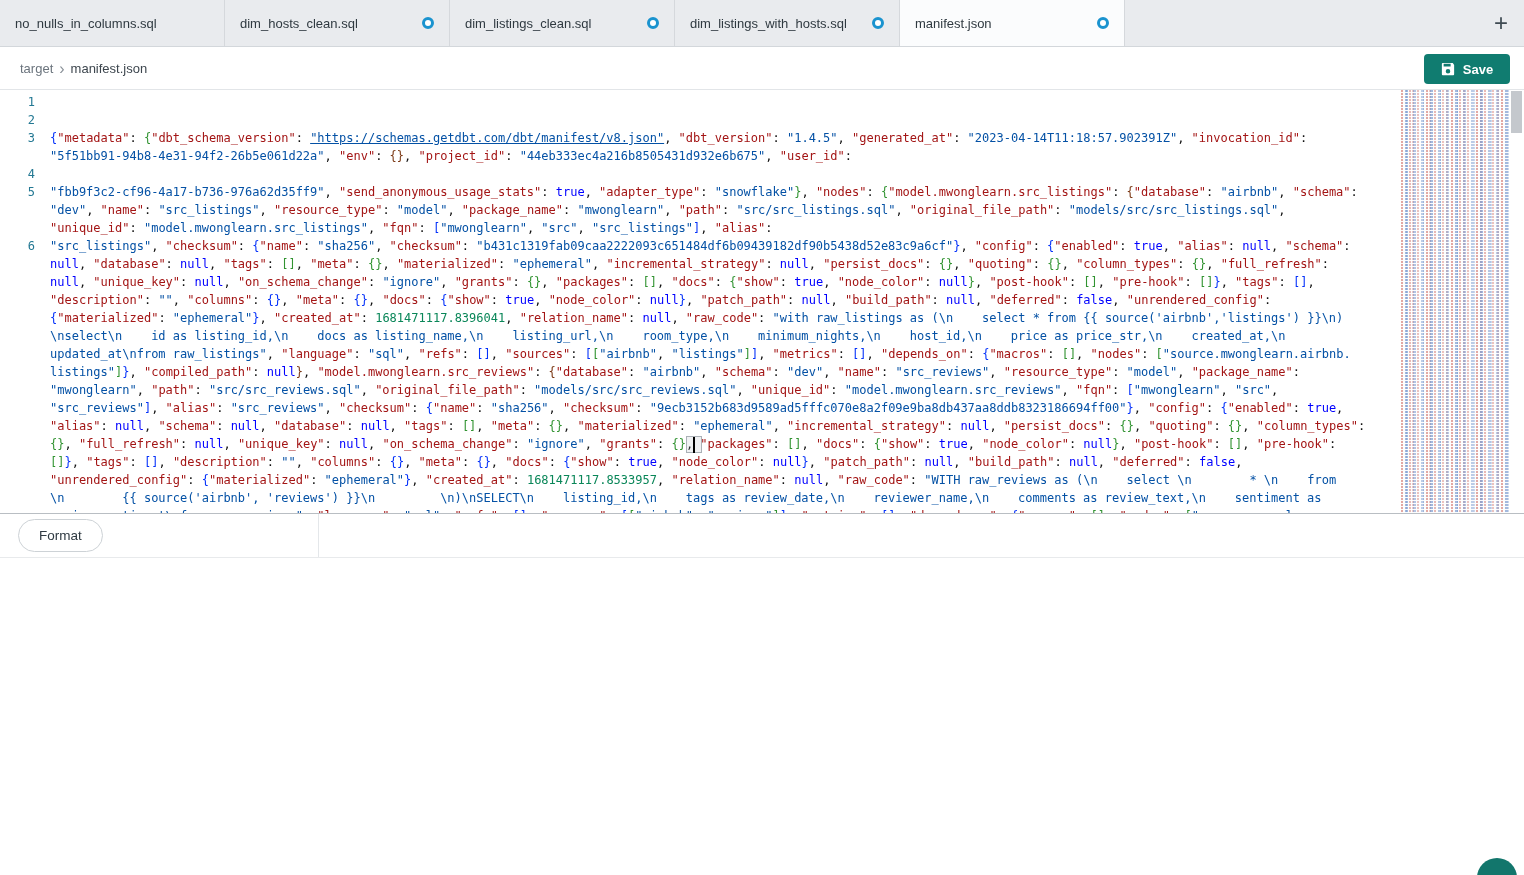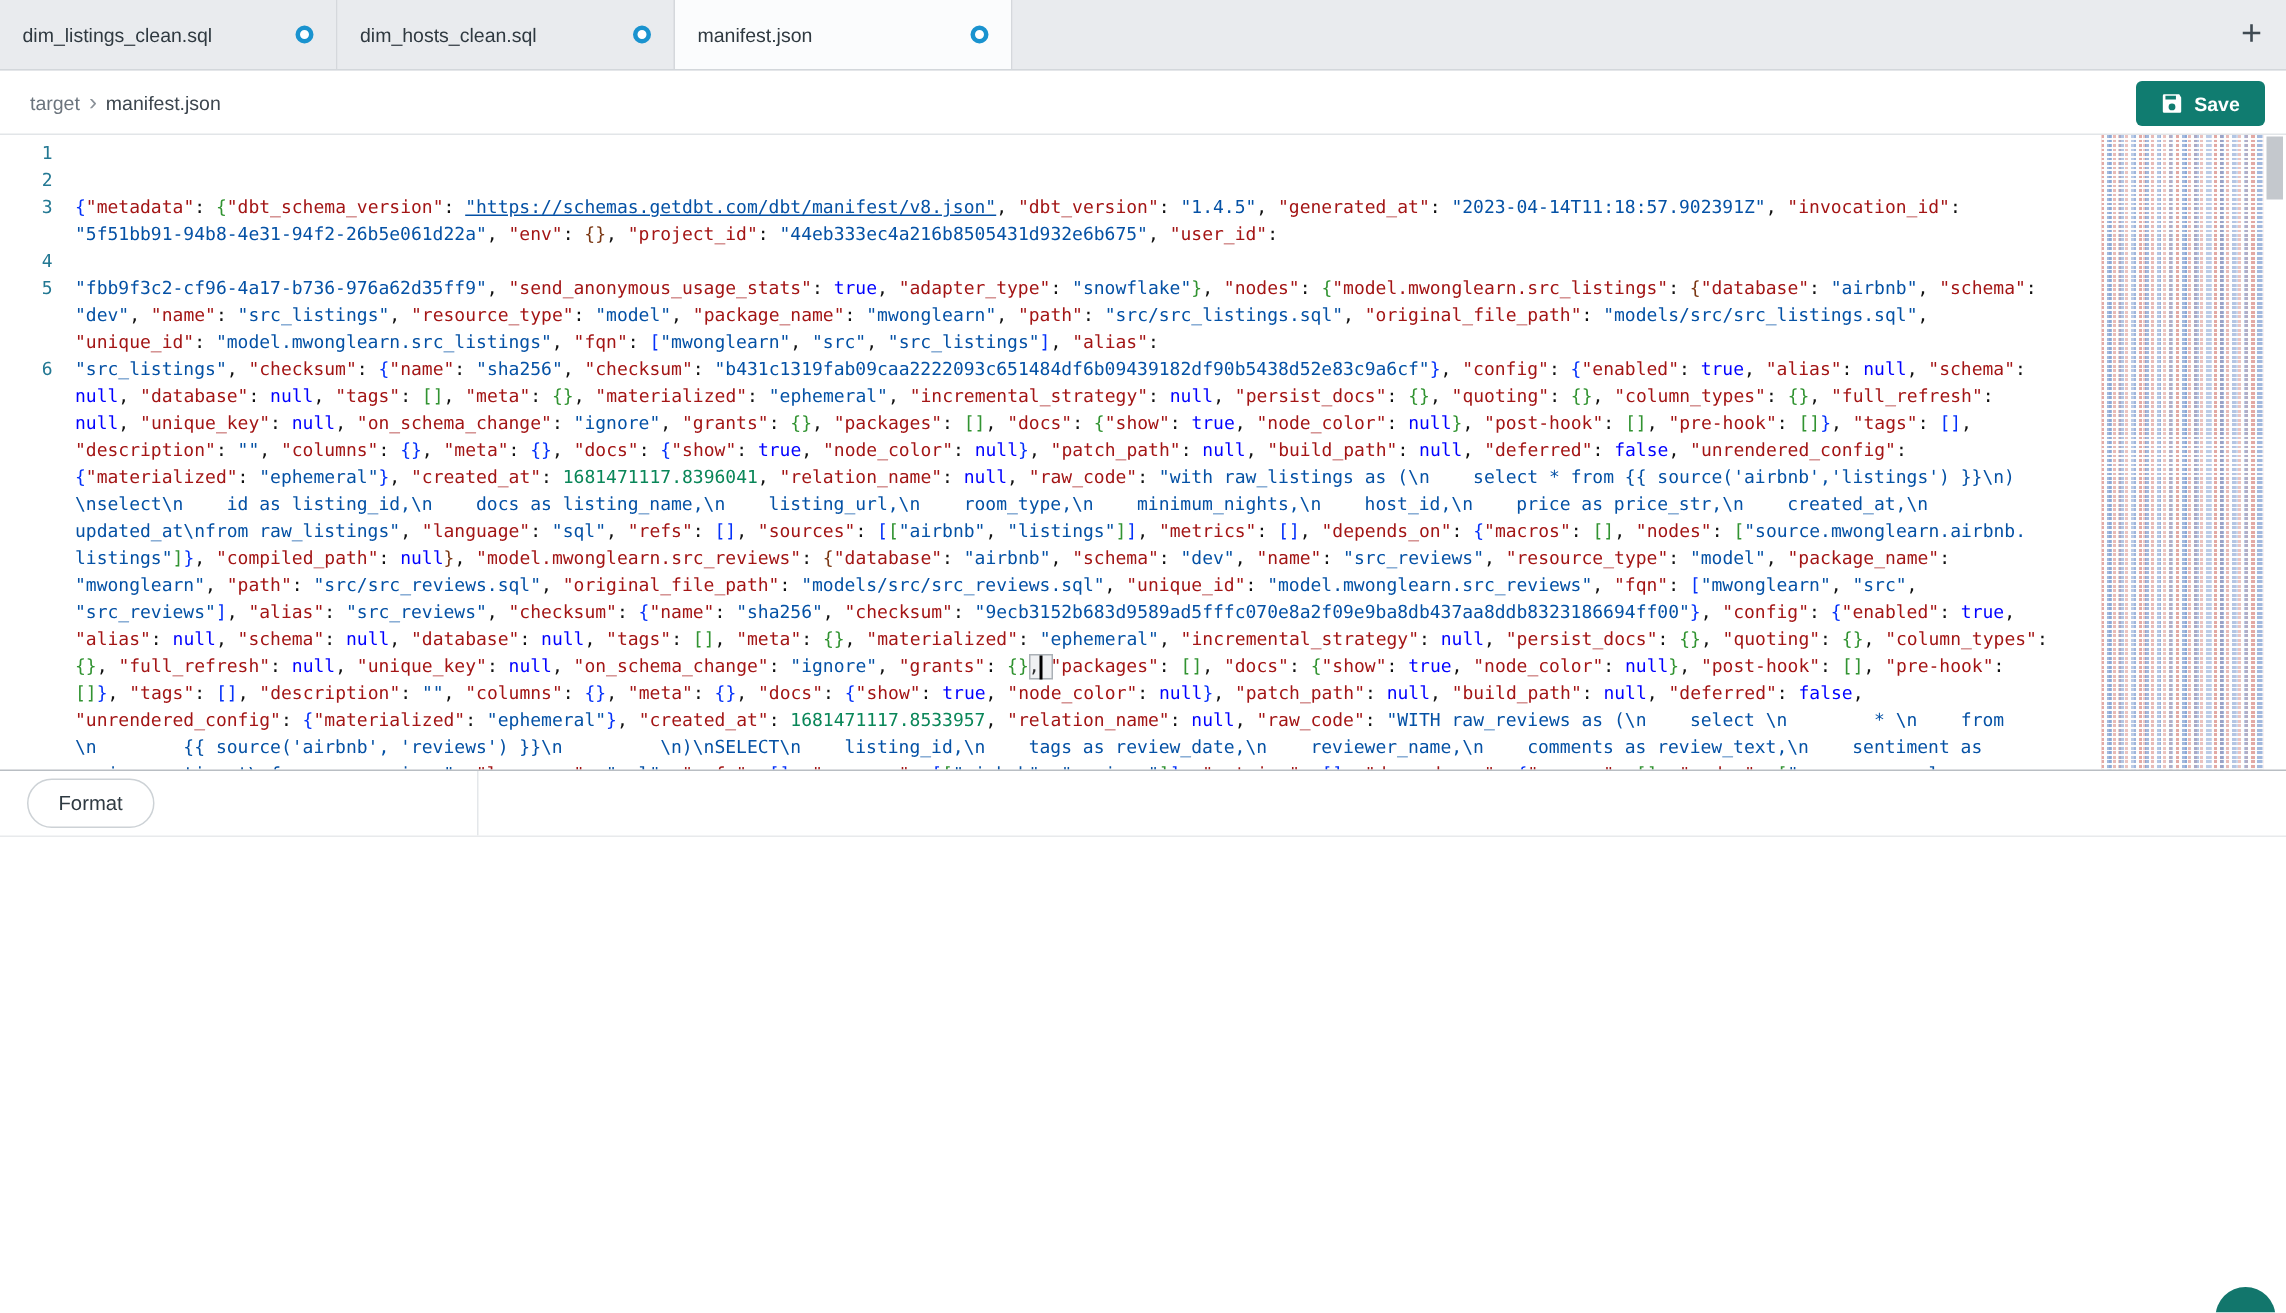--- a/index.html
+++ b/index.html
@@ -83,25 +83,32 @@
                 border-radius:50%; background:#12766c; cursor:pointer; }
 </style>
 </head>
 <body>
 
 <div class="app">
 
   <div class="tabbar">
     <div id="tabs-container" style="display:flex;">
         <div class="tab">
+          <span class="tlabel">no_nulls_in_columns.sql</span>
+        </div>
+        <div class="tab">
+          <span class="tlabel">dim_hosts_clean.sql</span>
+          <span class="moddot" style="border-color: rgb(26, 147, 207);"></span>
+        </div>
+        <div class="tab">
           <span class="tlabel">dim_listings_clean.sql</span>
           <span class="moddot" style="border-color: rgb(26, 147, 207);"></span>
         </div>
         <div class="tab">
-          <span class="tlabel">dim_hosts_clean.sql</span>
+          <span class="tlabel">dim_listings_with_hosts.sql</span>
           <span class="moddot" style="border-color: rgb(26, 147, 207);"></span>
         </div>
         <div class="tab active">
           <span class="tlabel">manifest.json</span>
           <span class="moddot" style="border-color: rgb(26, 147, 207);"></span>
         </div>
       </div>
     <div class="newtab">+</div>
   </div>
 

